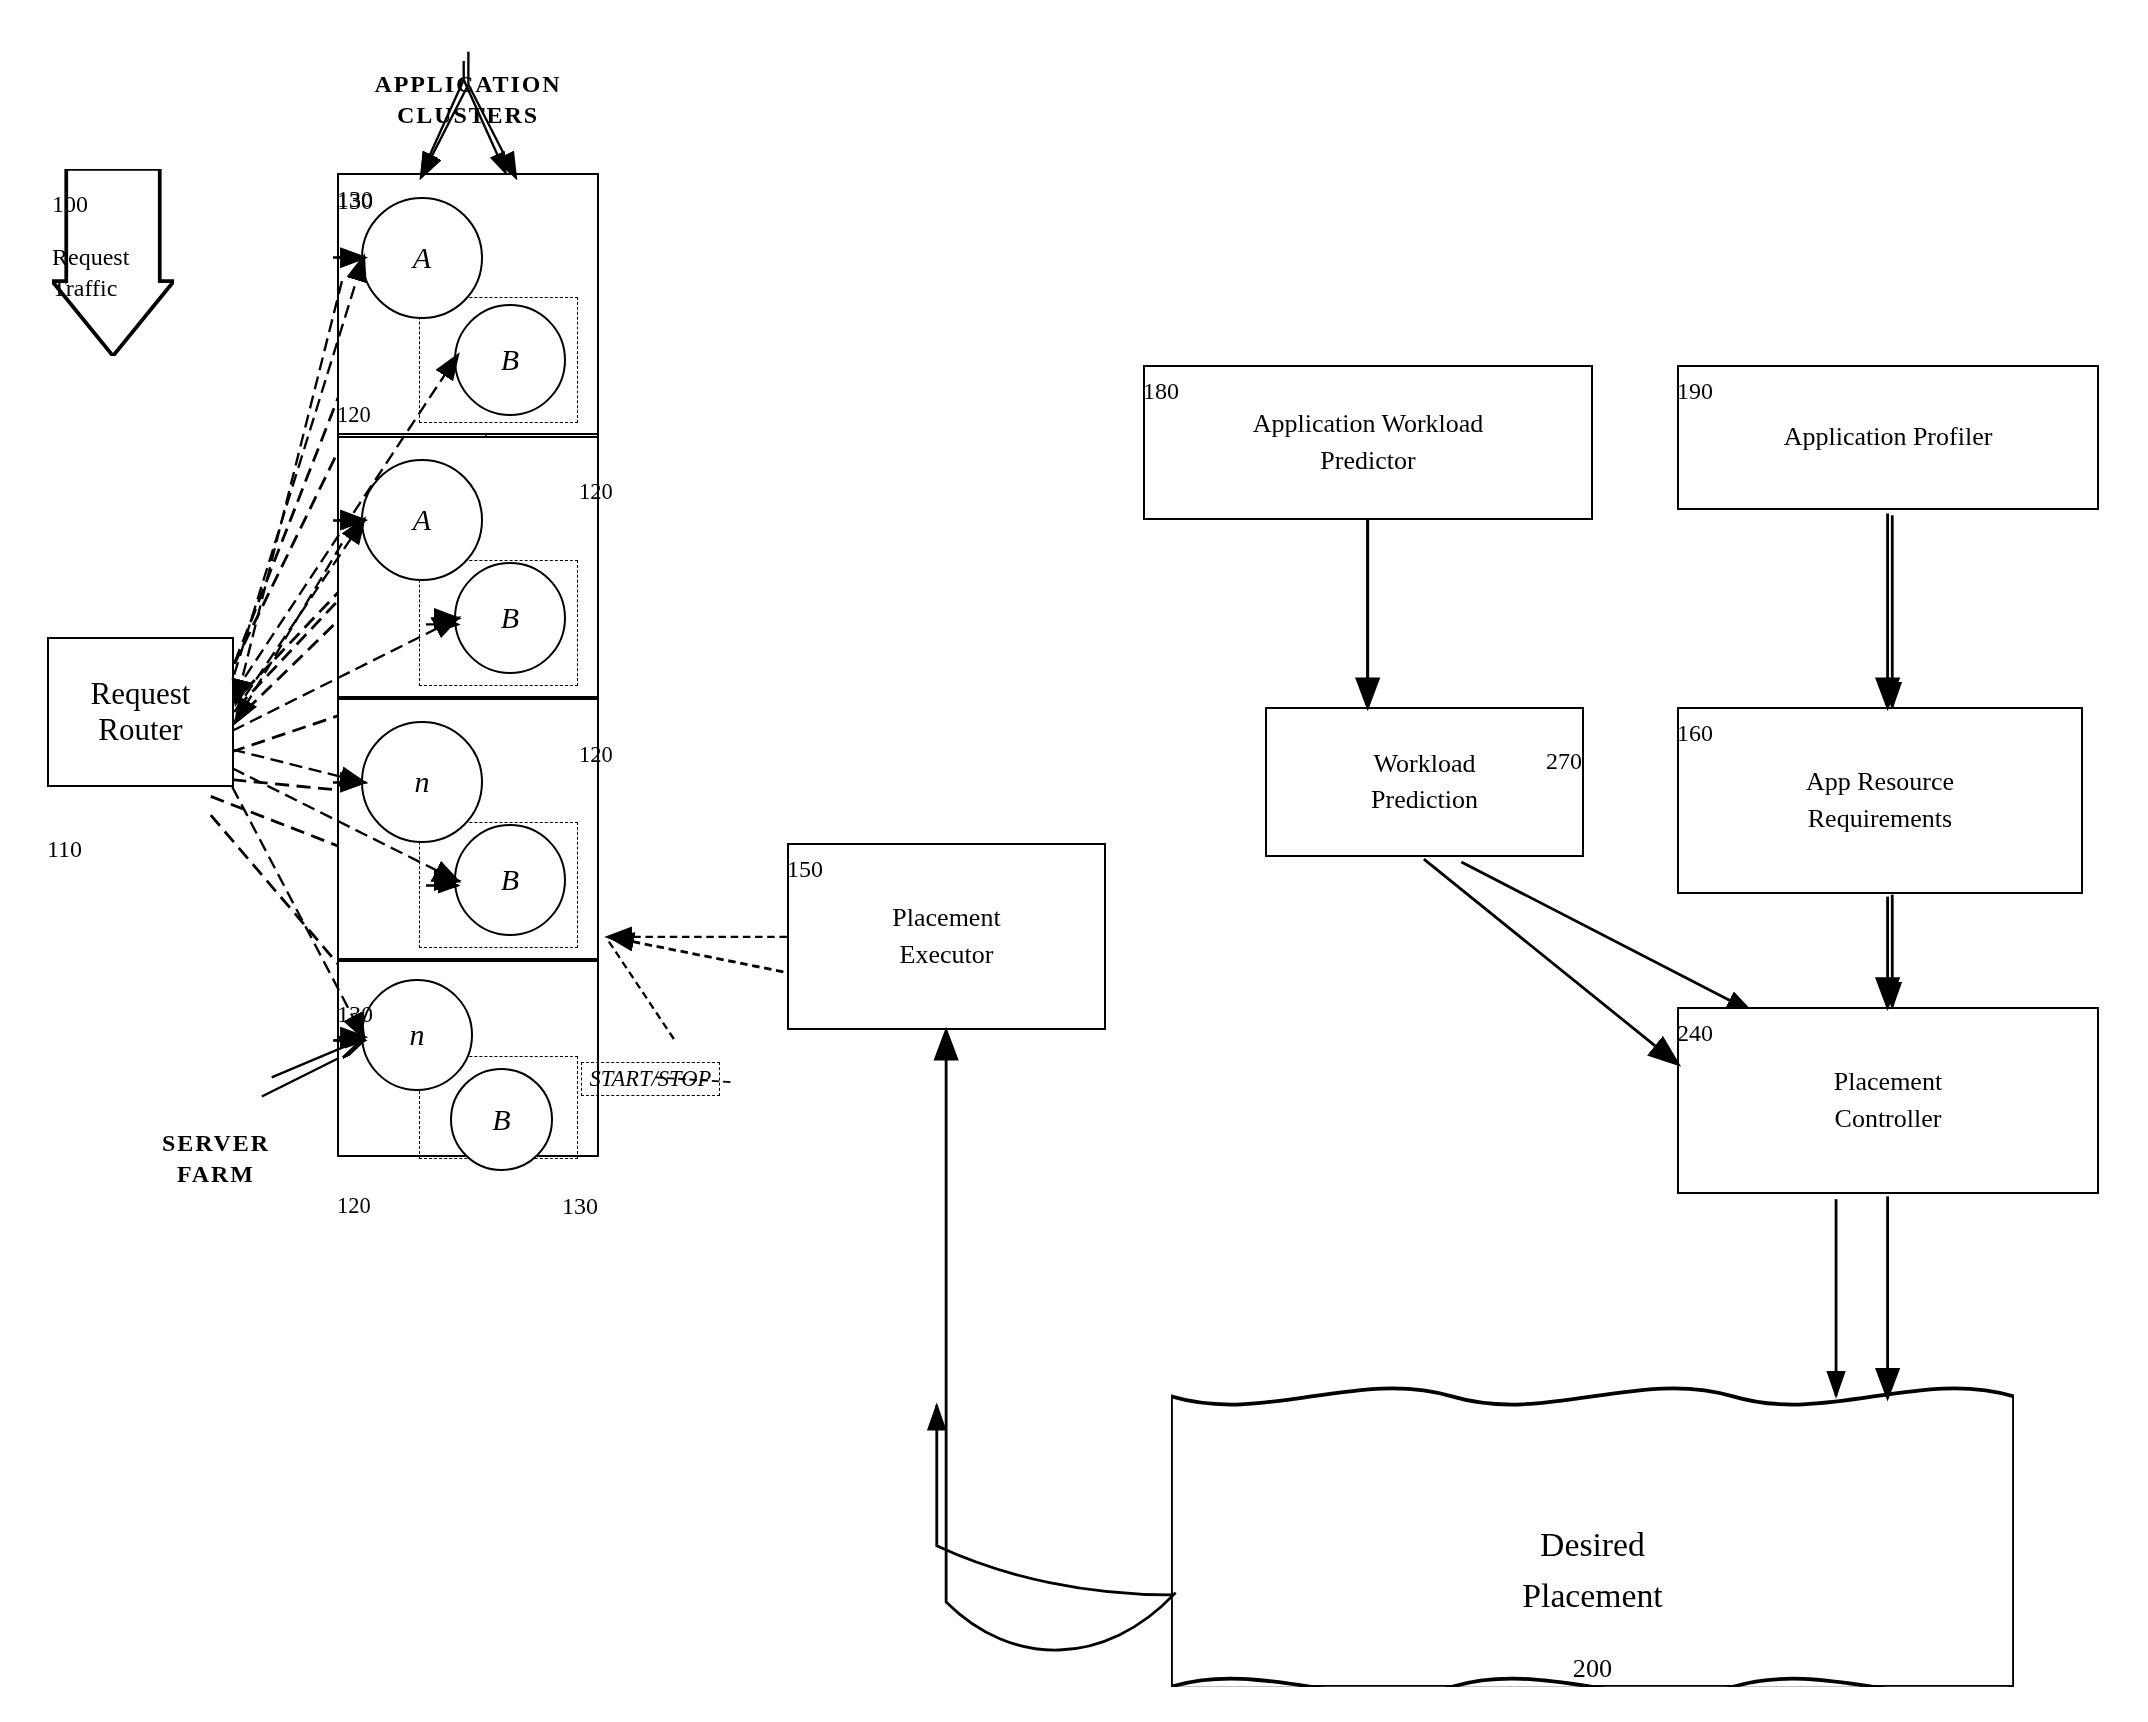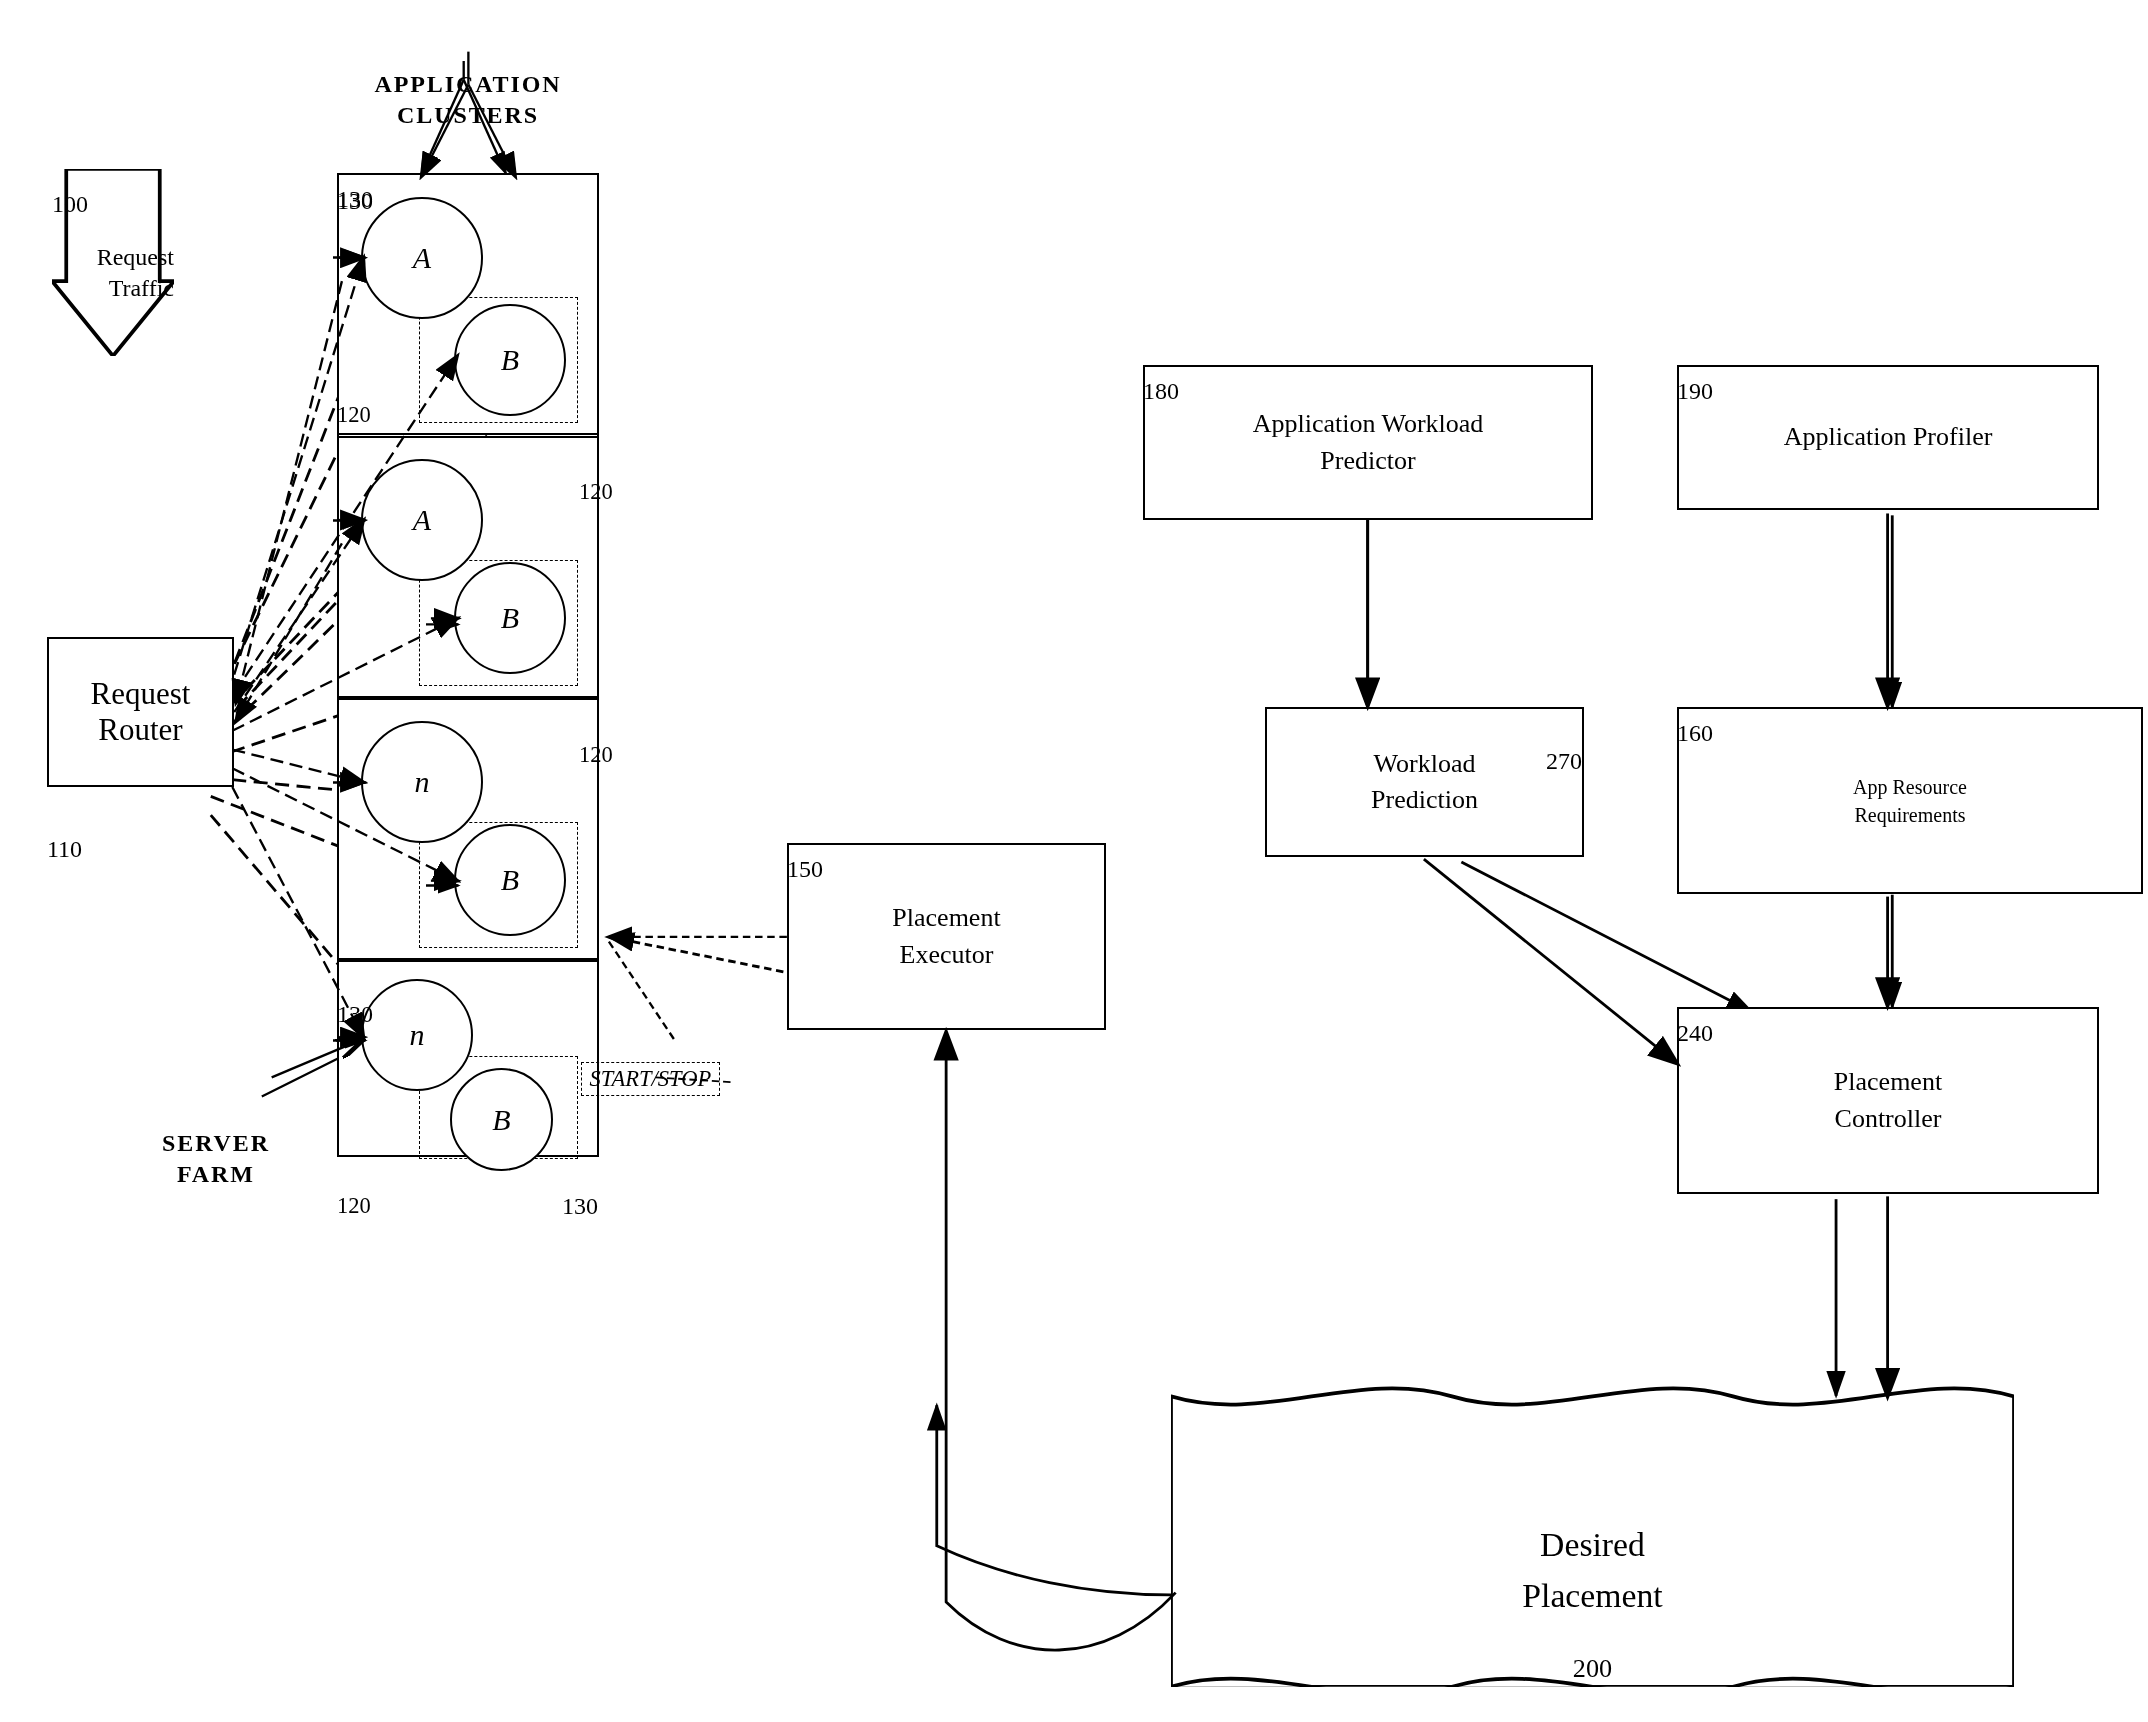--- a/index.html
+++ b/index.html
@@ -112,21 +112,21 @@
     <line x1="900" y1="1050" x2="650" y2="1000" stroke="#000" stroke-width="3" stroke-dasharray="8,5" marker-end="url(#arrowhead)"></line>
 
     <line x1="700" y1="1150" x2="780" y2="1155" stroke="#000" stroke-width="2" stroke-dasharray="8,4"></line>
   </svg>
 
   <div style="position:absolute; left:52px; top:169px;">
     <svg width="122" height="187" viewBox="0 0 130 200">
       <polygon points="15,0 115,0 115,120 130,120 65,200 0,120 15,120" fill="white" stroke="black" stroke-width="4"></polygon>
     </svg>
   </div>
-  <div class="label" style="left:52px; top:201px; width:122px; font-size:24px; text-align:right; line-height:1.3;">Request
+  <div class="label" style="left:52px; top:201px; width:122px; font-size:24px; text-align:left; line-height:1.3;">Request
 Traffic</div>
   <div class="label" style="left:52px; top:150px; font-size:24px;">100</div>
 
   <div class="box" style="left:47px; top:637px; width:187px; height:150px; font-size:31px; text-align:center; padding:9.4px;">
     <span style="white-space:pre-line;">Request
 Router</span>
   </div>
   <div class="label" style="left:47px; top:795px; font-size:24px;">110</div>
 
   <div class="label label-bold" style="left:141px; top:1087px; font-size:24px; white-space:pre-line; text-align:center; width:150px; line-height:1.3; letter-spacing:1.9px;">SERVER
@@ -234,21 +234,21 @@
     <span style="white-space:pre-line; line-height:1.4;">Application Profiler</span>
   </div>
   <div class="label" style="left:1677px; top:337px; font-size:24px;">190</div>
 
   <div class="box" style="left:1265px; top:707px; width:319px; height:150px; font-size:26px; text-align:center; padding:9.4px;">
     <span style="white-space:pre-line; line-height:1.4;">Workload
 Prediction</span>
   </div>
   <div class="label" style="left:1546px; top:707px; font-size:24px;">270</div>
 
-  <div class="box" style="left:1677px; top:707px; width:466px; height:187px; font-size:20px; text-align:center; padding:9.4px;">
+  <div class="box" style="left:1677px; top:707px; width:406px; height:187px; font-size:26px; text-align:center; padding:9.4px;">
     <span style="white-space:pre-line; line-height:1.4;">App Resource
 Requirements</span>
   </div>
   <div class="label" style="left:1677px; top:679px; font-size:24px;">160</div>
 
   <div class="box" style="left:787px; top:843px; width:319px; height:187px; font-size:26px; text-align:center; padding:9.4px;">
     <span style="white-space:pre-line; line-height:1.4;">Placement
 Executor</span>
   </div>
   <div class="label" style="left:787px; top:815px; font-size:24px;">150</div>

